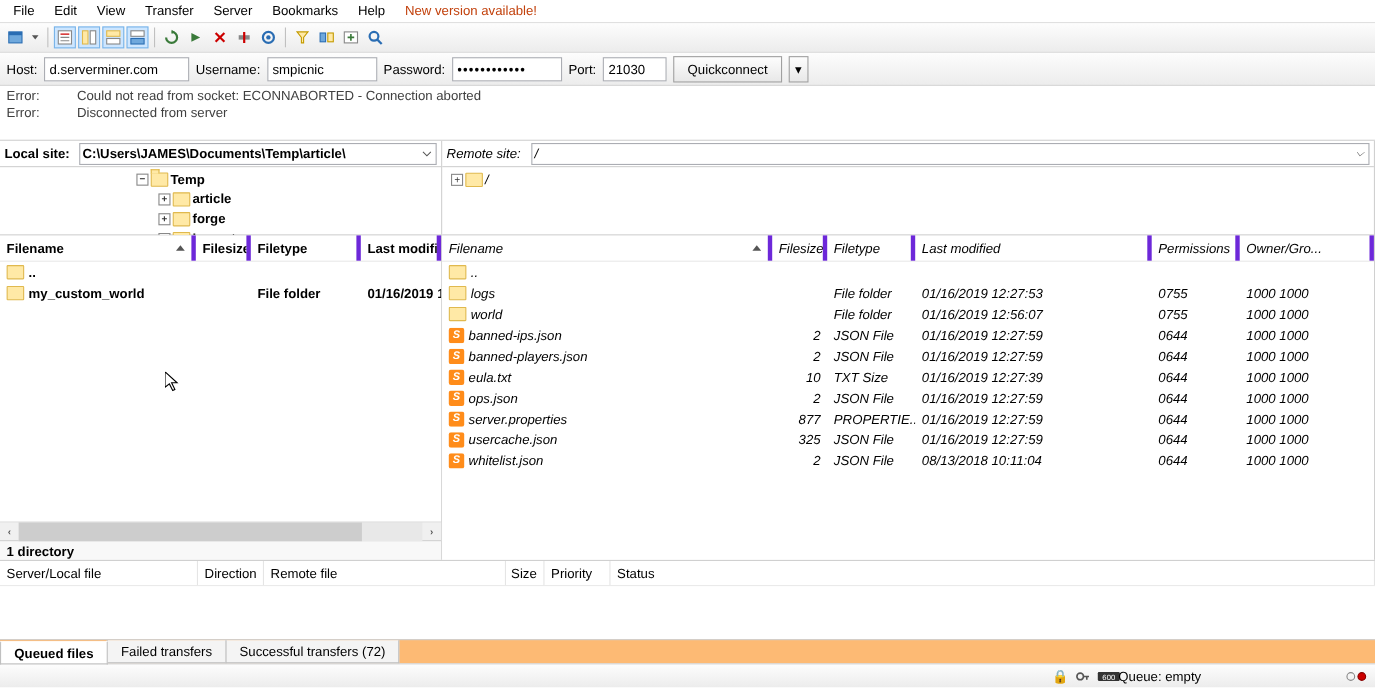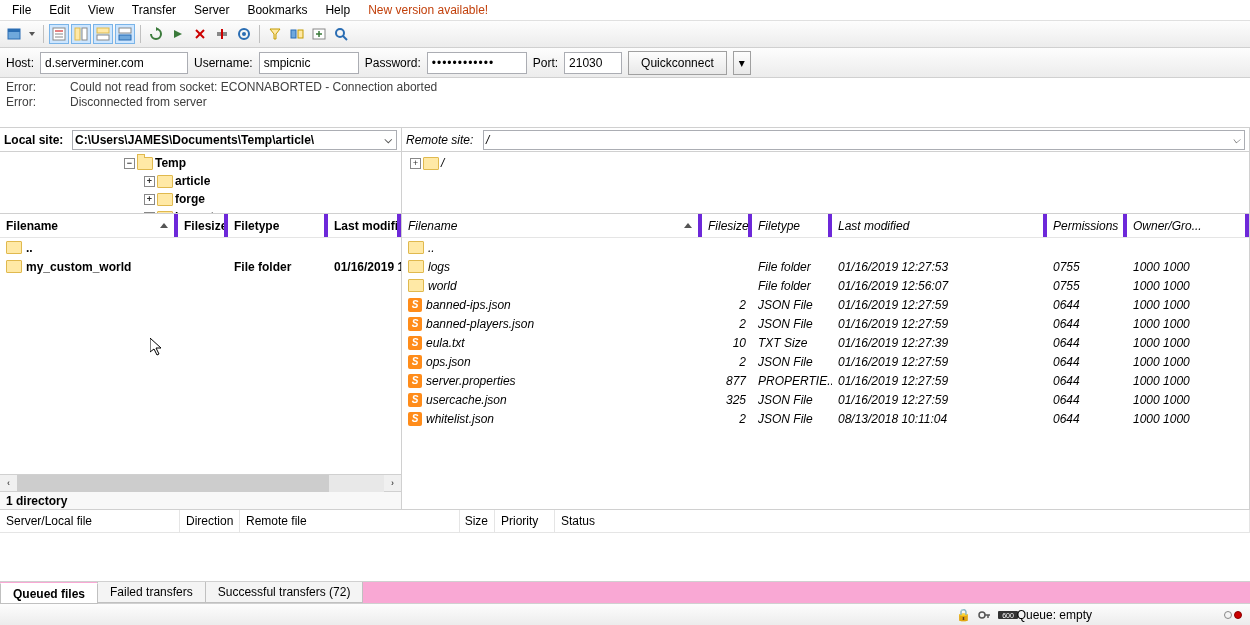--- a/index.html
+++ b/index.html
@@ -42,21 +42,21 @@
 .frow { display: flex; align-items: center; height: 19px; font-size: 12px; }
 .frow .cell { padding: 0 6px; white-space: nowrap; overflow: hidden; display: flex; align-items: center; gap: 4px; }
 .statusline { height: 18px; border-top: 1px solid #d0d0d0; padding: 1px 6px; font-size: 12px; background: #f8f8f8; display: flex; align-items: center; }
 .hscroll { height: 17px; background: #f0f0f0; display: flex; align-items: center; justify-content: space-between; border-top: 1px solid #d0d0d0; }
 .hscroll .arrowbtn { width: 17px; height: 17px; background: #f0f0f0; display: flex; align-items: center; justify-content: center; font-size: 9px; color: #555; }
 .hscroll .track { flex: 1; height: 17px; background: #e8e8e8; position: relative; }
 .hscroll .thumb { position: absolute; left: 0; top: 0; height: 100%; background: #cdcdcd; }
 .queuehdr { display: flex; background: #fff; border-top: 1px solid #d0d0d0; border-bottom: 1px solid #e5e5e5; height: 24px; align-items: center; }
 .queuehdr .col { padding: 3px 6px; border-right: 1px solid #e5e5e5; height: 100%; display: flex; align-items: center; }
 .queuearea { flex: 0 0 48px; background: #fff; }
-.tabs { display: flex; background: #f9a8d4; border-top: 1px solid #d0d0d0; height: 22px; align-items: flex-end; }
+.tabs { display: flex; background: #fdba74; border-top: 1px solid #d0d0d0; height: 22px; align-items: flex-end; }
 .tab { padding: 3px 12px; border: 1px solid #c0c0c0; border-top: none; background: #f4f4f4; font-size: 12px; margin-right: -1px; cursor: default; height: 21px; display: flex; align-items: center; }
 .tab.active { background: #fff; border-top: 1px solid #fff; font-weight: bold; position: relative; top: 1px; }
 .statusbar { height: 22px; background: linear-gradient(#fdfdfd,#ececec); border-top: 1px solid #d0d0d0; display: flex; align-items: center; justify-content: flex-end; padding: 0 8px; gap: 6px; font-size: 12px; }
 .statusbar .sicon { width: 14px; height: 14px; display: inline-block; }
 .statusbar .lock { color: #c49b00; }
 .statusbar .dots { display: flex; gap: 2px; }
 .statusbar .dot { width: 8px; height: 8px; border-radius: 50%; border: 1px solid #888; }
 .statusbar .dot.red { background: #c00; border-color: #800; }
 svg { display: block; }
 .right-num { justify-content: flex-end; }
@@ -166,21 +166,21 @@
   <div class="tbtn">
       <svg width="16" height="16">
         <circle cx="7" cy="7" r="4" fill="none" stroke="#2a6db3" stroke-width="2"></circle>
         <line x1="10" y1="10" x2="14" y2="14" stroke="#2a6db3" stroke-width="2"></line>
       </svg>
     </div>
 </div>
 
 <div class="connectbar">
   <label>Host:</label>
-  <input style="width: 148px;" value="d.serverminer.com">
+  <input style="width: 132px;" value="d.serverminer.com">
   <label>Username:</label>
   <input style="width: 100px;" value="smpicnic">
   <label>Password:</label>
   <input style="width: 100px; letter-spacing: 1px;" value="••••••••••••">
   <label>Port:</label>
   <input style="width: 58px;" value="21030">
   <button>Quickconnect</button>
   <button class="drop">▾</button>
 </div>
 

